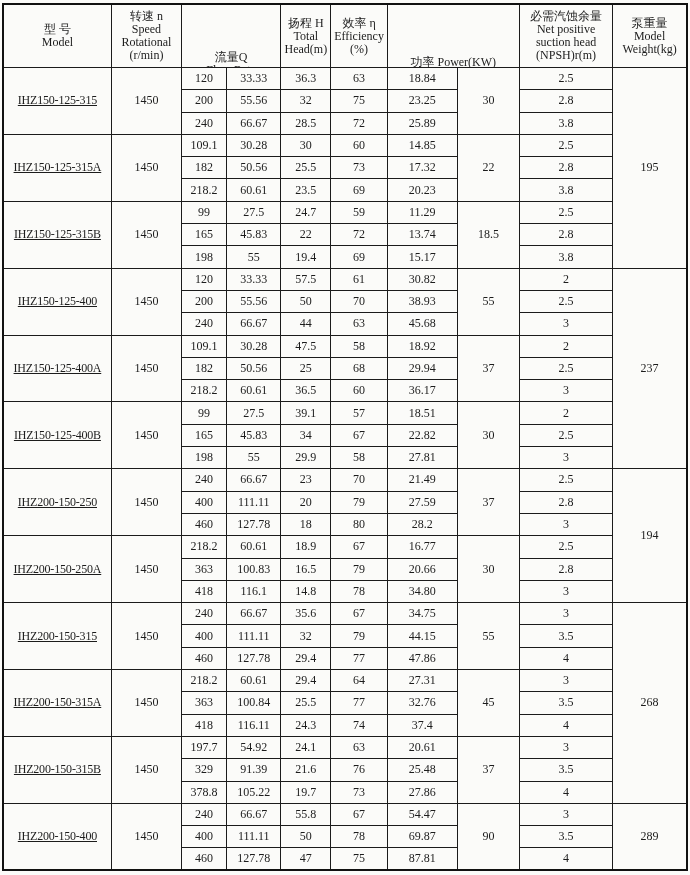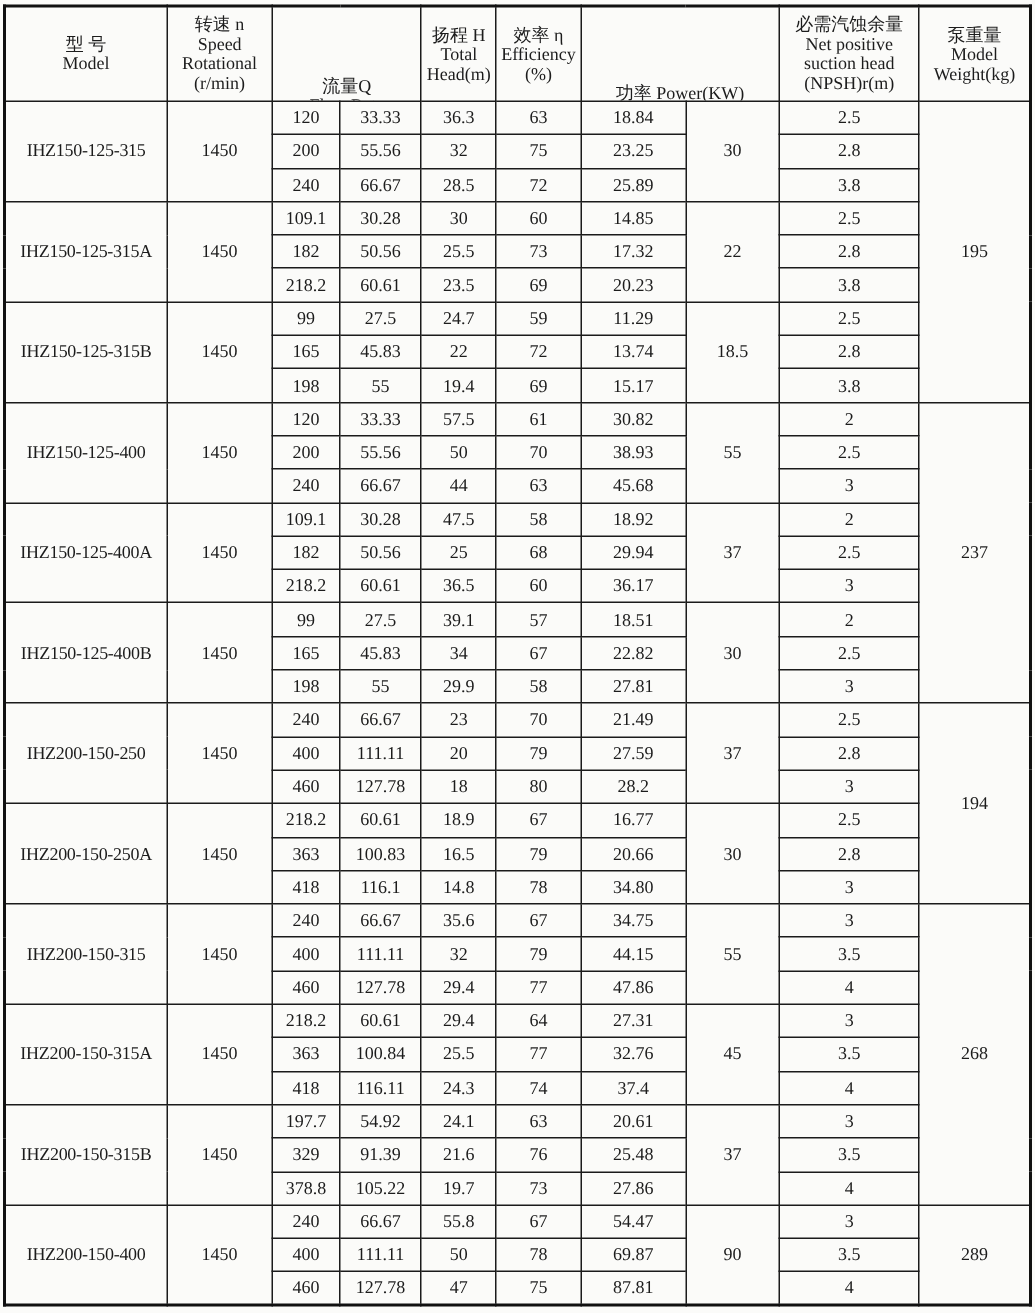--- a/index.html
+++ b/index.html
@@ -70,20 +70,21 @@
     line-height: 13px;
   }
   .split.flow .subrow .sub:first-child { width: 45px; border-right: 7px solid #404040; margin-left: 37px; }
   .split.power .subrow .sub:first-child { width: 70px; border-right: 1px solid #1b1b1b; }
   .split .subrow .sub:last-child { flex: 1 1 auto; font-family: Liberation Serif, serif; }
   td.model-cell {
     text-align: left;
     padding-left: 3px;
     font-size: 12px;
     letter-spacing: -0.2px;
+    text-decoration: underline;
   }
 </style>
 </head>
 <body>
 
 <div class="page">
   <table class="spec">
     <colgroup>
       <col style="width:108px">
       <col style="width:70px">

